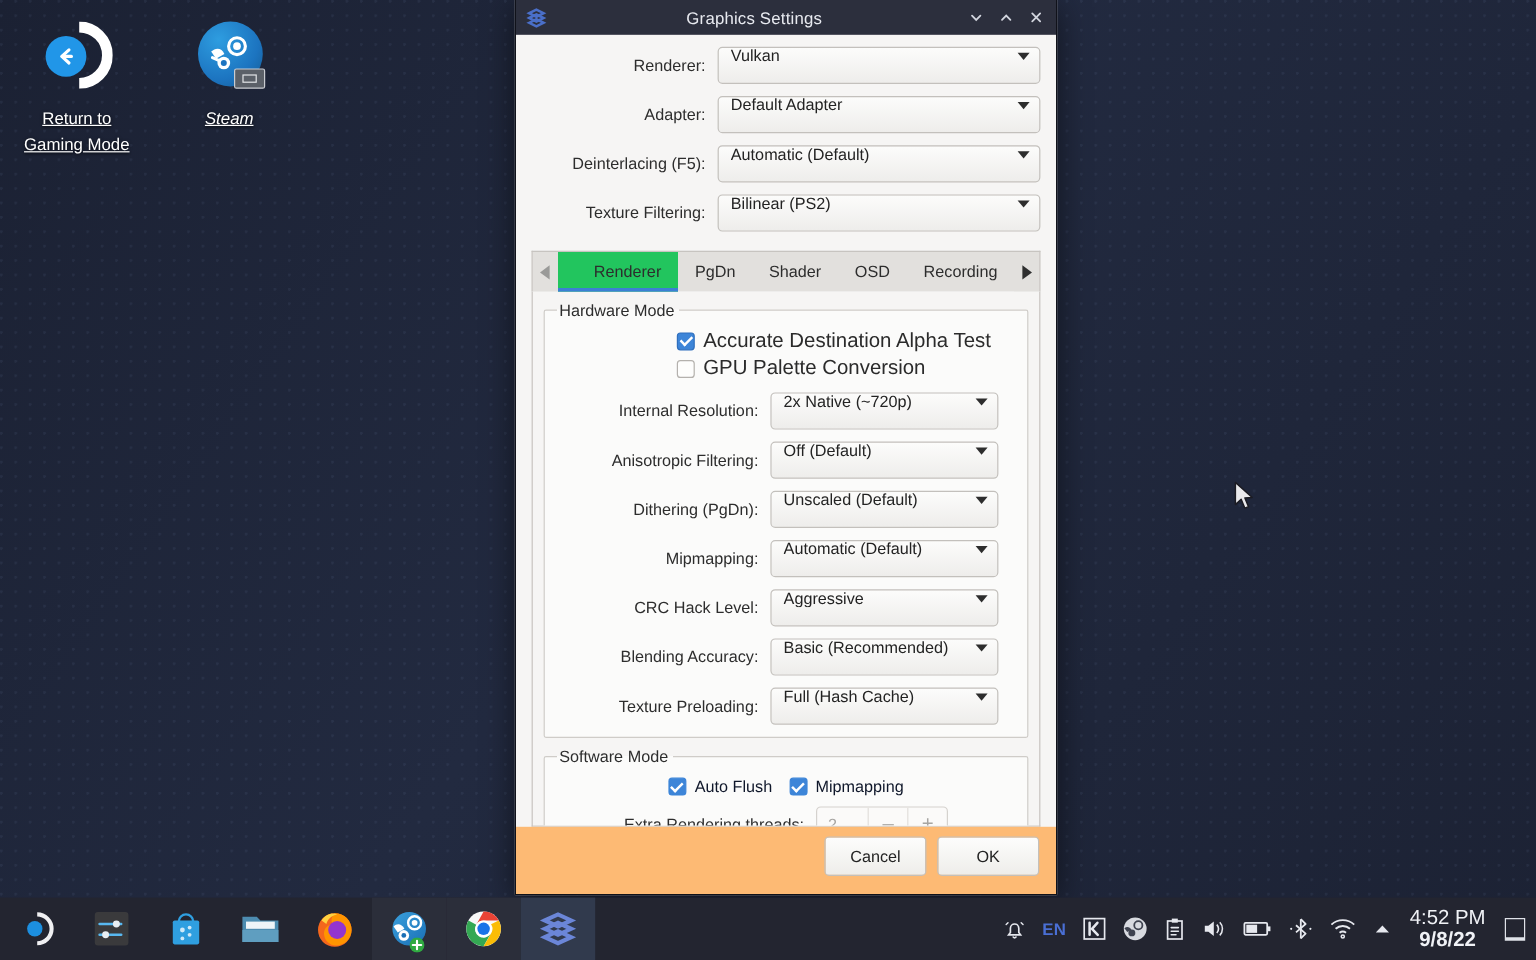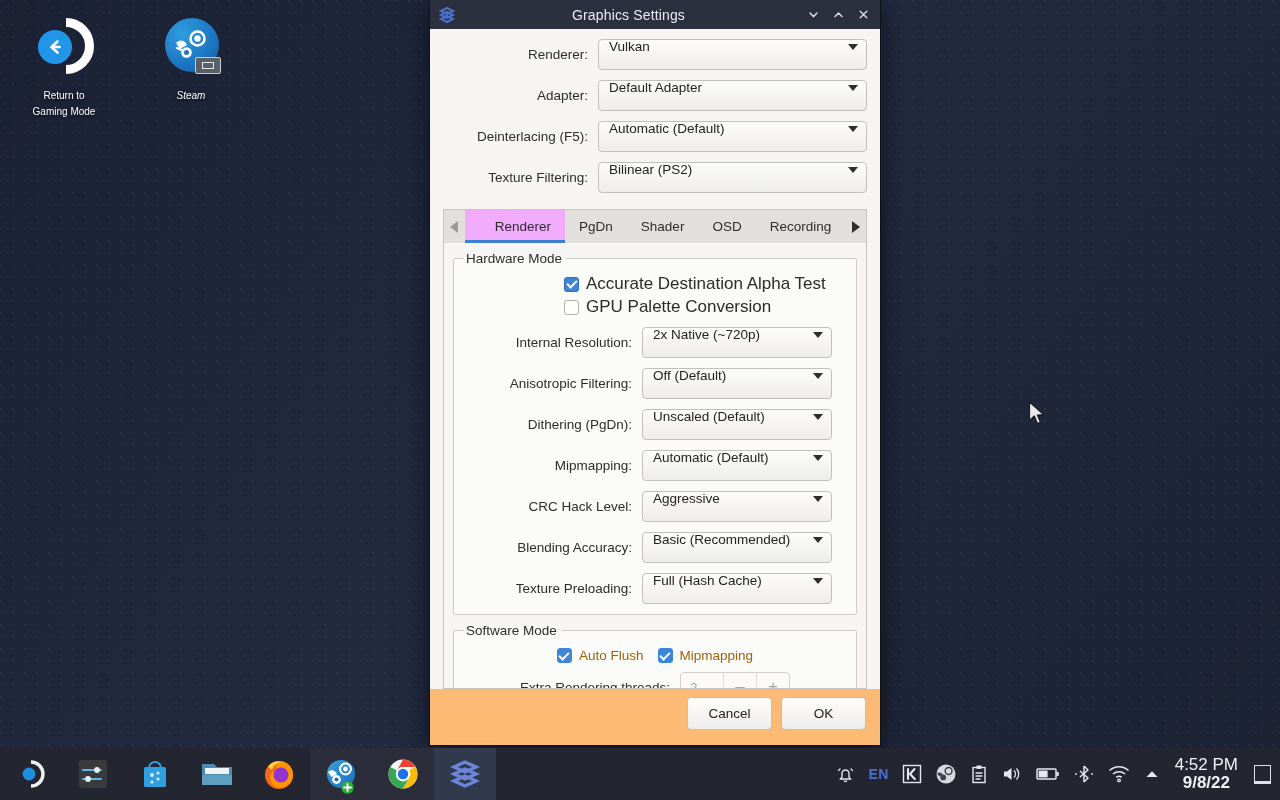--- a/index.html
+++ b/index.html
@@ -21,24 +21,25 @@
       radial-gradient(circle at 1px 1px, rgba(120,140,180,0.10) 1.1px, transparent 1.3px),
       linear-gradient(125deg, #1b2133 0%, #222a40 45%, #1c2234 100%);
     background-size: 12px 12px, 100% 100%;
   }
 
   .desk-icon {
     position: absolute;
     width: 128px;
     text-align: center;
     color: #fff;
-    font-size: 10px;
+    font-size: 14px;
     line-height: 1.55;
     text-shadow: 0 1px 3px rgba(0,0,0,0.85);
     cursor: pointer;
+    text-decoration: underline;
   }
   .desk-icon .glyph {
     width: 64px; height: 64px;
     margin: 0 auto 8px auto;
     position: relative;
   }
   #icon-return { left: 0px; top: 16px; }
   #icon-steam  { left: 127px; top: 16px; }
   #icon-steam .label { font-style: italic; }
 
@@ -214,21 +215,21 @@
   .tab-scroll .tri { width:0; height:0; }
   .tri-left  { border-top:6px solid transparent; border-bottom:6px solid transparent; border-right:8px solid #9a9a98; }
   .tri-right { border-top:6px solid transparent; border-bottom:6px solid transparent; border-left:8px solid #2f2f2f; }
   .tabs { display: flex; flex: 1; align-items: stretch; }
   .tab {
     padding: 0 14px;
     display: flex; align-items: center; justify-content: center;
     font-size: 13.5px; color: #2d2d2d;
     cursor: pointer; position: relative;
   }
-  .tab.active { background: #f0abfc; padding-left: 30px; }
+  .tab.active { background: #22c55e; padding-left: 30px; }
   .tab.active::after {
     content: ""; position: absolute;
     left: 0; right: 0; bottom: 0; height: 3px;
     background: #3c80d4;
   }
 
   #tabpage {
     border: 1px solid #c7c4c0;
     border-top: none;
     background: #f6f5f4;
@@ -277,21 +278,21 @@
     transform: translateY(-1px) rotate(45deg);
   }
   .check-row .ctext { cursor: pointer; }
 
   .hw-row .lbl { width: 178px; }
   .hw-row .combo { max-width: 190px; flex: none; width: 190px; }
 
   .sw-checks {
     display: flex; justify-content: center;
     gap: 14px; margin: 2px 0 9px 0;
-    color: #a16207;
+    color: #0f172a;
   }
   .sw-checks .cbox.on { background: #3d85d8; border-color:#3d85d8; }
   .sw-row { display:flex; align-items:center; justify-content:center; }
   .sw-row .lbl { text-align: center; padding-right: 10px; color: #2d2d2d; }
   .spin {
     display: flex; align-items: stretch;
     width: 110px; height: 30px;
     border: 1px solid #d5d2ce;
     border-radius: 4px;
     background: #fbfaf9;

